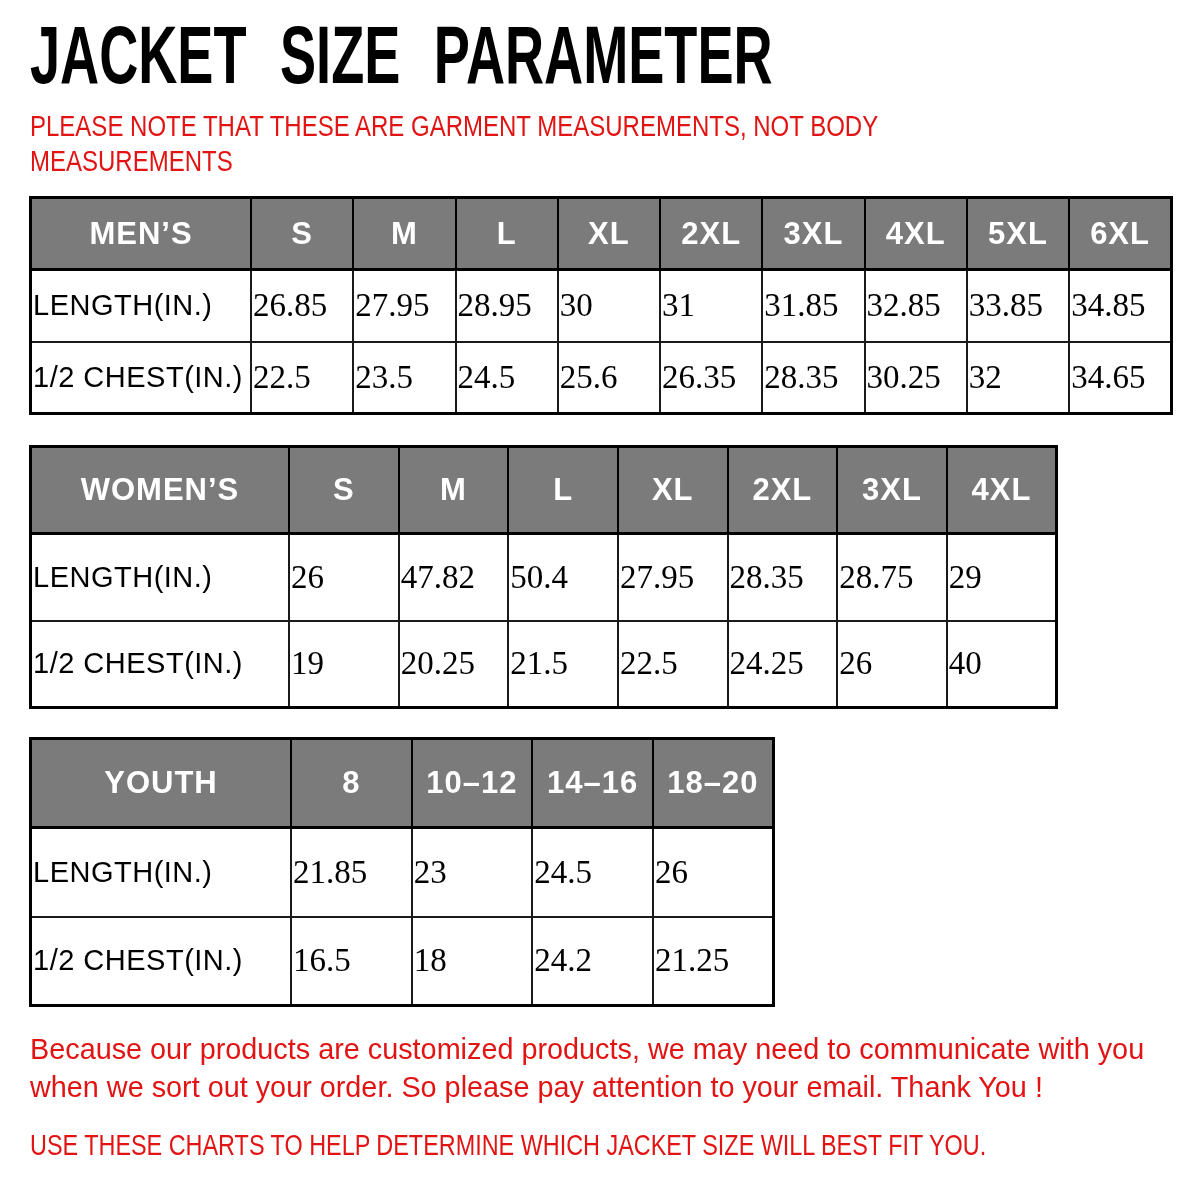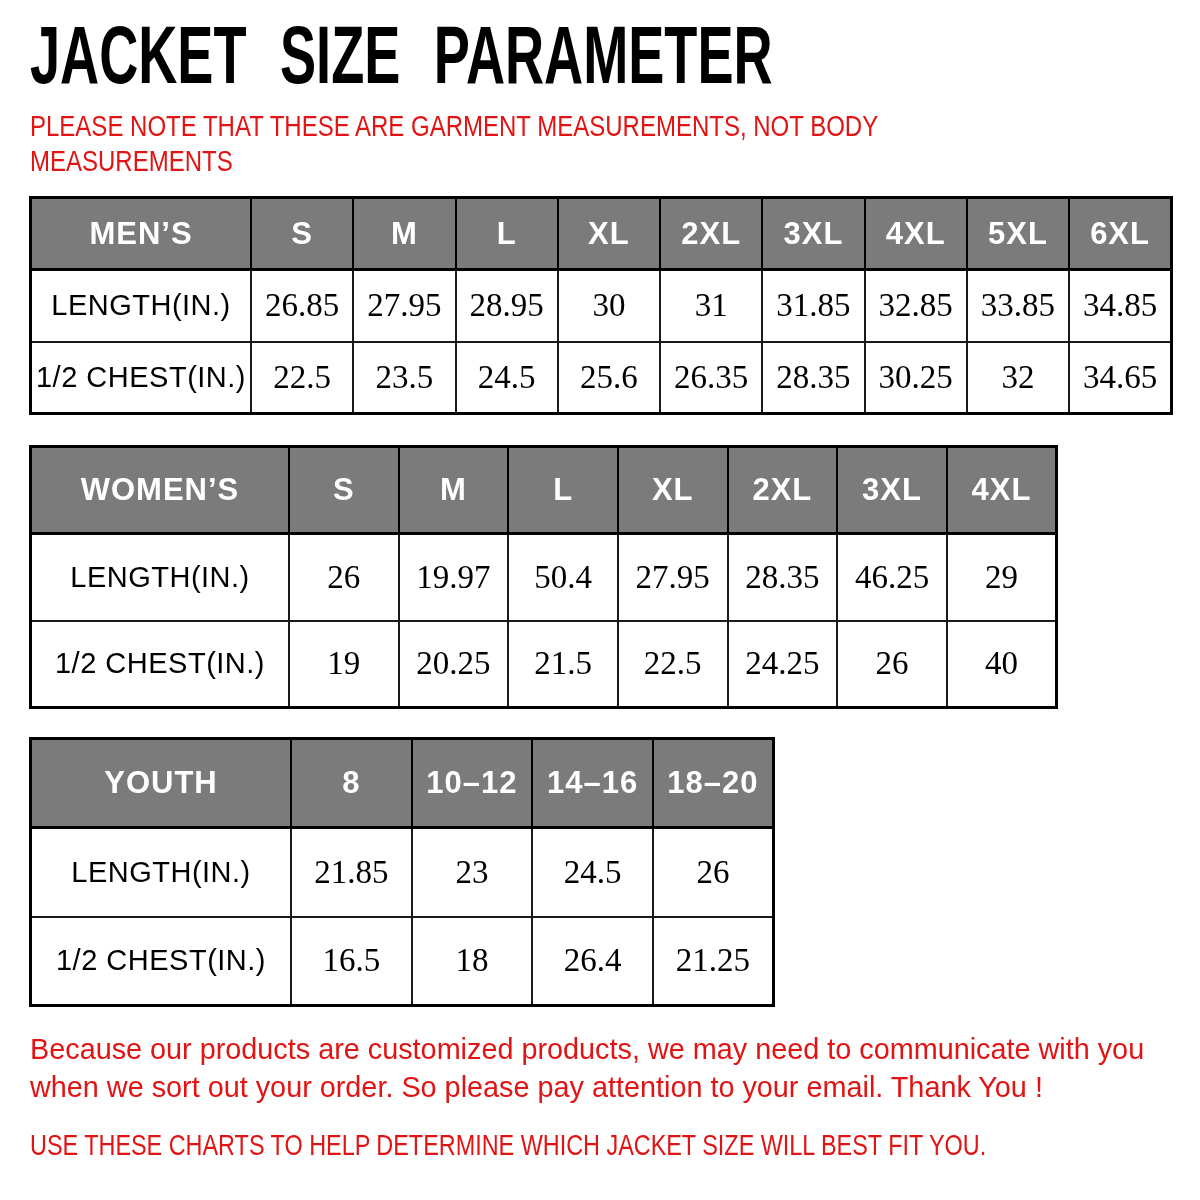--- a/index.html
+++ b/index.html
@@ -36,21 +36,21 @@
   .size-table th{
     background:var(--gray,#7b7b7b);
     color:var(--header-text,#ffffff);
     font-weight:700;font-size:31px;letter-spacing:1px;
     border:2px solid #000;border-bottom:3px solid #000;
     text-align:center;vertical-align:middle;
     font-family:"Liberation Sans",sans-serif;
   }
   .size-table td{
     border:2px solid #1a1a1a;
-    text-align:center;vertical-align:middle;
+    text-align:left;vertical-align:middle;
     color:#000;background:#fff;
   }
   .size-table td.row-label{
     font-family:"Liberation Sans",sans-serif;
     font-size:29px;letter-spacing:0.5px;
   }
   .size-table td.val{
     font-family:"Liberation Serif",serif;
     font-size:33px;
     margin-left:18px;
@@ -144,25 +144,25 @@
           <th>XL</th>
           <th>2XL</th>
           <th>3XL</th>
           <th>4XL</th>
         </tr>
       </thead>
     <tbody>
         <tr>
           <td class="row-label">LENGTH(IN.)</td>
           <td class="val">26</td>
-          <td class="val">19.97</td>
+          <td class="val">47.82</td>
           <td class="val">50.4</td>
           <td class="val">27.95</td>
           <td class="val">28.35</td>
-          <td class="val">46.25</td>
+          <td class="val">28.75</td>
           <td class="val">29</td>
         </tr>
         <tr>
           <td class="row-label">1/2 CHEST(IN.)</td>
           <td class="val">19</td>
           <td class="val">20.25</td>
           <td class="val">21.5</td>
           <td class="val">22.5</td>
           <td class="val">24.25</td>
           <td class="val">26</td>
@@ -186,21 +186,21 @@
           <td class="row-label">LENGTH(IN.)</td>
           <td class="val">21.85</td>
           <td class="val">23</td>
           <td class="val">24.5</td>
           <td class="val">26</td>
         </tr>
         <tr>
           <td class="row-label">1/2 CHEST(IN.)</td>
           <td class="val">16.5</td>
           <td class="val">18</td>
-          <td class="val">26.4</td>
+          <td class="val">24.2</td>
           <td class="val">21.25</td>
         </tr>
       </tbody>
   </table>
 
   <div class="footer-para">
     <div>Because our products are customized products, we may need to communicate with you</div>
     <div>when we sort out your order. So please pay attention to your email. Thank You !</div>
   </div>
 

